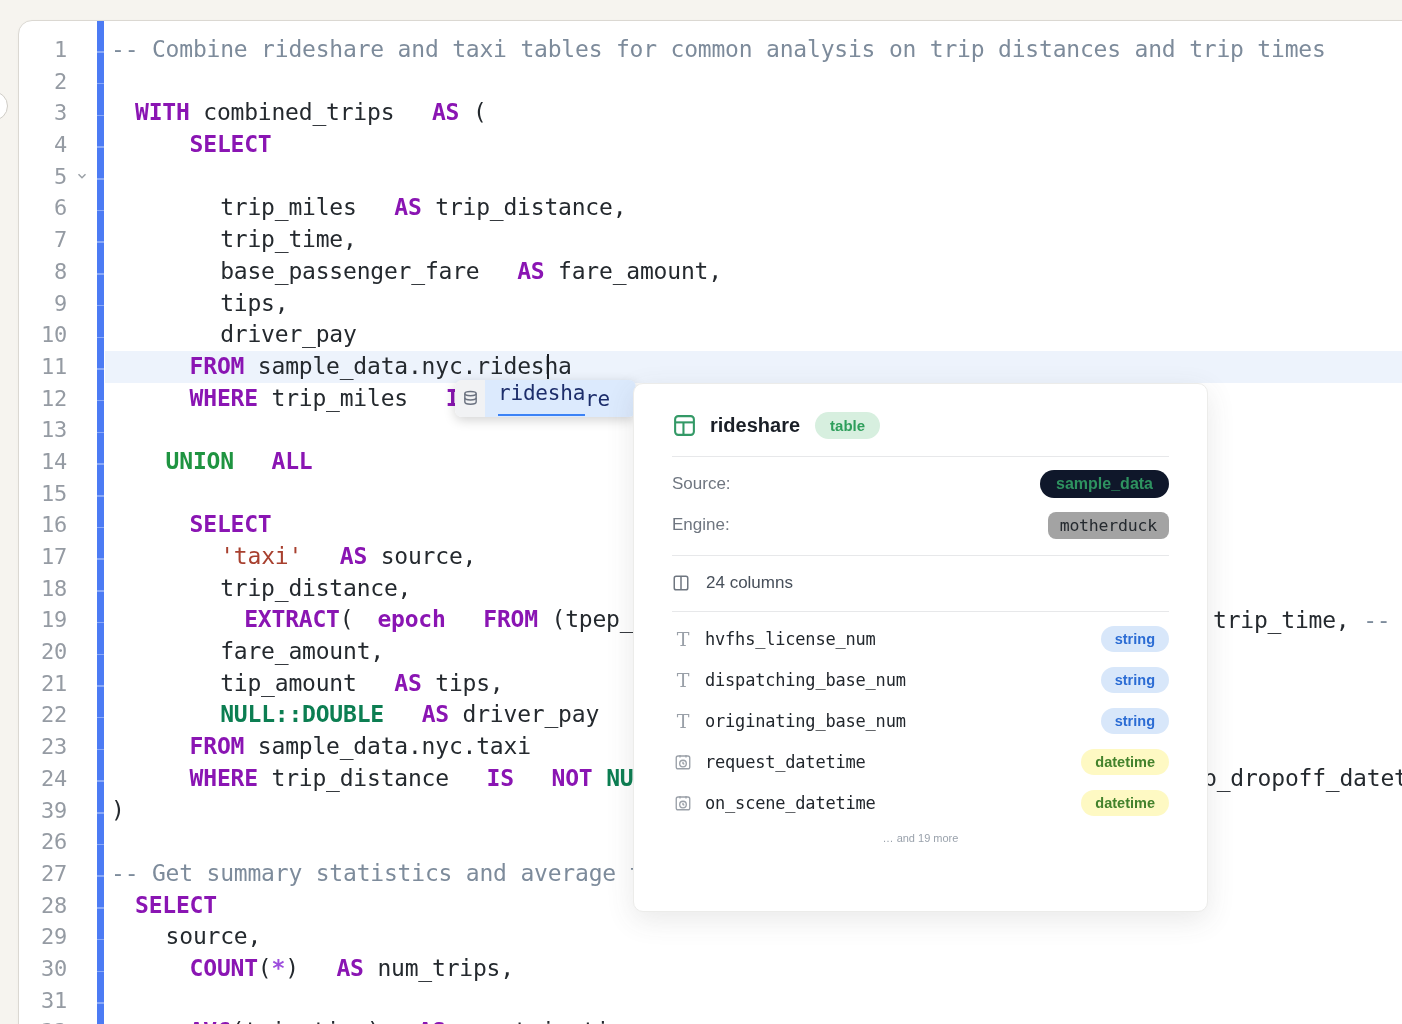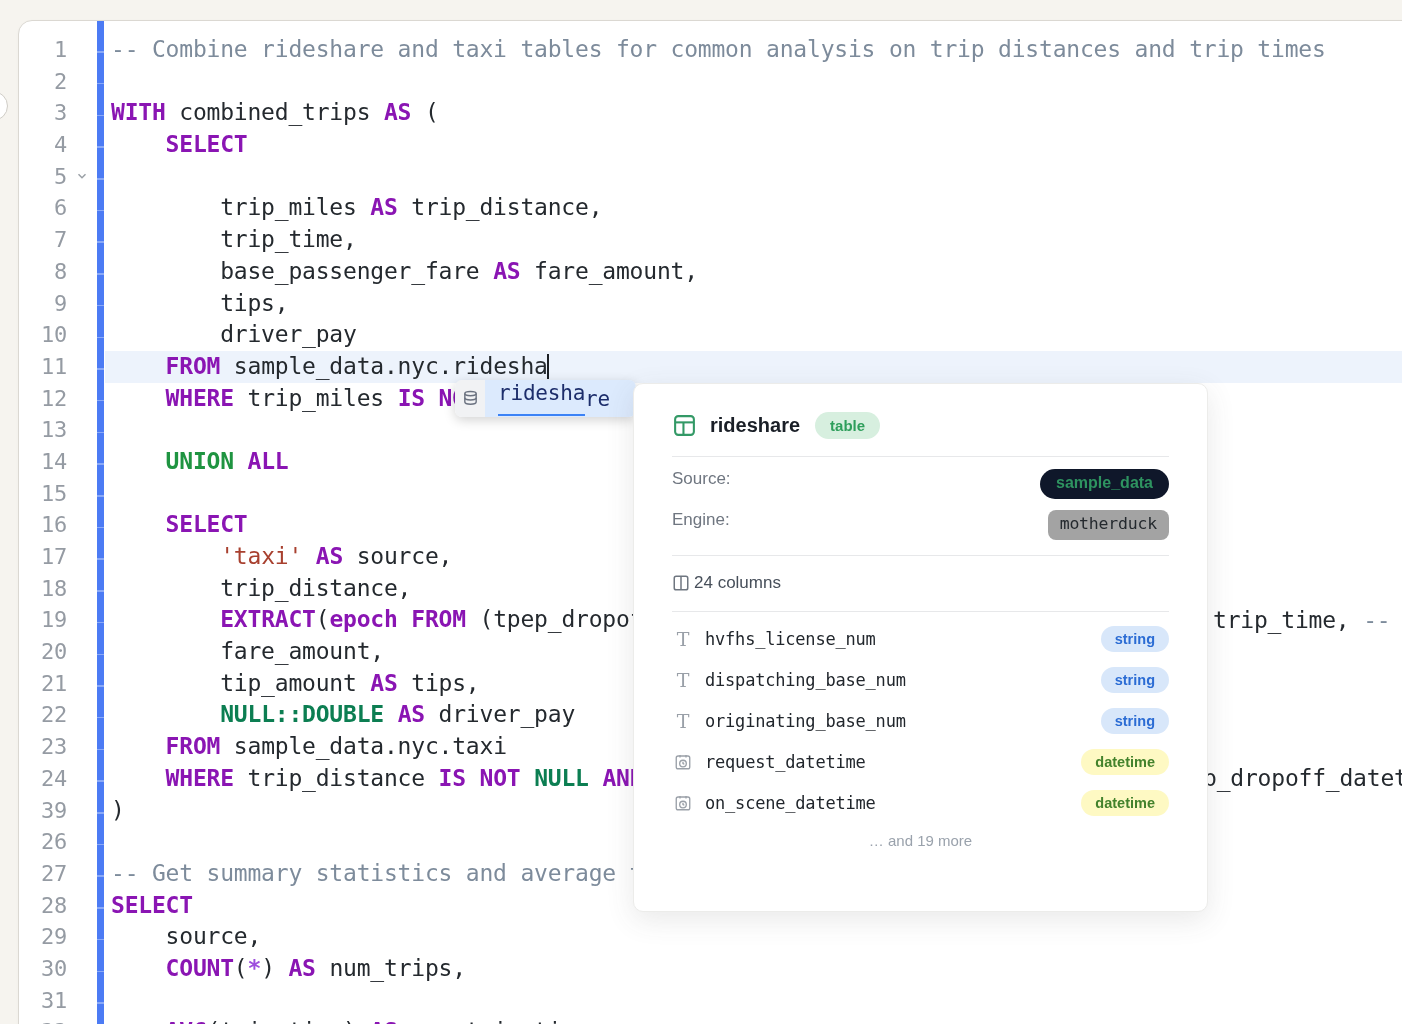--- a/index.html
+++ b/index.html
@@ -14,21 +14,21 @@
                  border-radius:50%; background:#ffffff; border:1.5px solid #cfccc6; }
 
   .code-wrap { position:absolute; left:0; top:13px; right:0; bottom:0; }
   .code-line { position:relative; height:31.7px; line-height:31.7px; white-space:pre;
                font-family:"DejaVu Sans Mono", monospace; font-size:23px; letter-spacing:-0.2px;
                color:#24292e; }
   .ln { position:absolute; left:0; top:0; width:48px; text-align:right;
         color:#959ba3; font-size:22px; }
   .code-text { position:absolute; left:92px; top:0; }
 
-  .tok-kw   { color:#8a15b3; font-weight:bold; }
+  .tok-kw   { color:#8a15b3; font-weight:bold;margin-left:24px; }
   .tok-grn  { color:#1f9441; font-weight:bold; }
   .tok-typ  { color:#0c7e52; font-weight:bold; }
   .tok-str  { color:#a8402f; }
   .tok-com  { color:#7d8b9b; }
   .tok-star { color:#9d4edd; font-weight:bold; }
   .tok-id   { color:#24292e; }
 
   .gutter-bar { position:absolute; left:78px; top:0; width:7px; height:1012px;
                 background:#4c7bf4;
                 background-image:repeating-linear-gradient(to bottom,
@@ -57,43 +57,43 @@
   .table-popup { position:absolute; left:633px; top:383px; width:575px; height:529px;
                  background:#ffffff; border:1px solid #ececea; border-radius:10px;
                  box-shadow:0 8px 28px rgba(70,70,70,0.12); z-index:5;
                  padding:0 38px; }
   .tp-header { display:flex; align-items:center; margin-top:27px; height:28px; }
   .tp-title { font-size:20px; font-weight:bold; color:#1a1f27; margin-left:13px; }
   .tp-badge { margin-left:15px; background:#d7efdf; color:#2e9e5b; font-weight:bold;
               font-size:15px; padding:5px 15px; border-radius:999px; }
   .tp-divider { height:1px; background:#e7e8ea; }
   .d1 { margin-top:17px; } .d2 { margin-top:15px; } .d3 { margin-top:14px; }
-  .tp-meta-row { display:flex; justify-content:space-between;
+  .tp-meta-row { display:flex; align-items:center; justify-content:space-between;
                  height:30px; margin-top:12px; }
   .tp-meta-row.second { margin-top:11px; }
   .tp-meta-label { color:#6f7680; font-size:17px; }
   .pill-green { background:#0f172a; color:#2e9360; font-weight:bold; font-size:16px;
                 padding:5px 16px; border-radius:999px; }
   .pill-gray  { background:#a3a3a3; color:#24292e; font-size:16.5px;
                 font-family:"DejaVu Sans Mono", monospace; letter-spacing:-0.2px;
                 padding:4px 12px; border-radius:8px; }
   .tp-colsummary { display:flex; align-items:center; margin-top:13px; height:28px;
                    color:#474f5a; font-size:17px; }
-  .tp-colsummary .txt { margin-left:4px; }
+  .tp-colsummary .txt { margin-left:16px; }
   .tp-collist { margin-top:6px; }
   .tp-colrow { display:flex; align-items:center; height:41px; }
   .tp-colicon { width:22px; display:flex; align-items:center; justify-content:center;
                 color:#9aa0a8; }
   .t-glyph { font-family:"DejaVu Serif", serif; font-size:19px; color:#9aa0a8; }
   .tp-colname { margin-left:11px; font-family:"DejaVu Sans Mono", monospace;
                 font-size:17px; letter-spacing:-0.2px; color:#21262c; flex:1; }
   .pill-type { font-weight:bold; font-size:14.5px; padding:5px 14px; border-radius:999px; }
   .pill-string   { background:#d8e7fa; color:#2b6cd4; }
   .pill-datetime { background:#fef9c3; color:#43822c; }
-  .tp-more { text-align:center; color:#9aa2ac; font-size:15px; margin-top:9px; }
+  .tp-more { text-align:center; color:#9aa2ac; font-size:11px; margin-top:9px; }
 
   svg { display:block; }
 </style>
 </head>
 <body>
 
 <div class="editor-panel">
   <div class="gutter-bar"></div>
   <div class="current-line-highlight" style="top: 330px;"></div>
     <div class="code-wrap" id="code-wrap">

